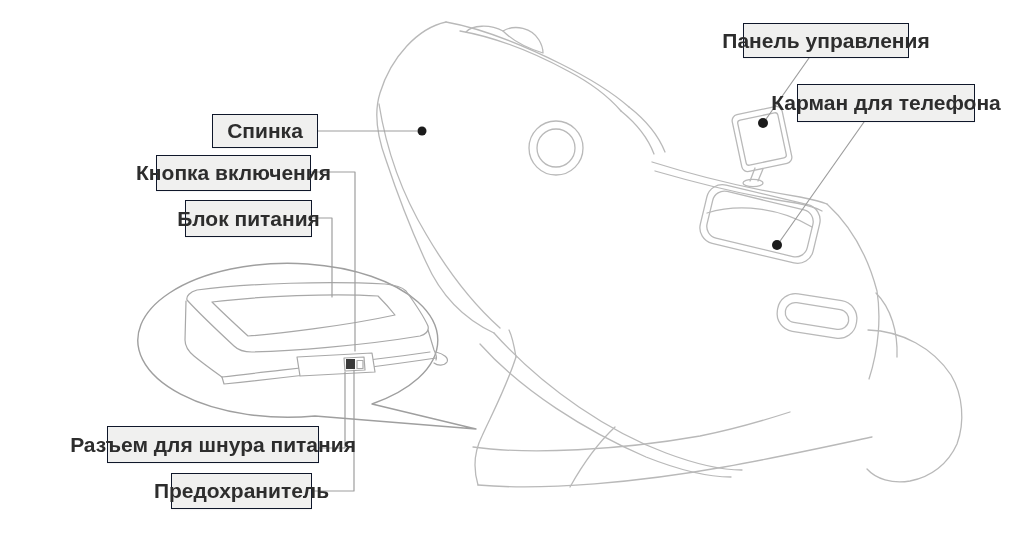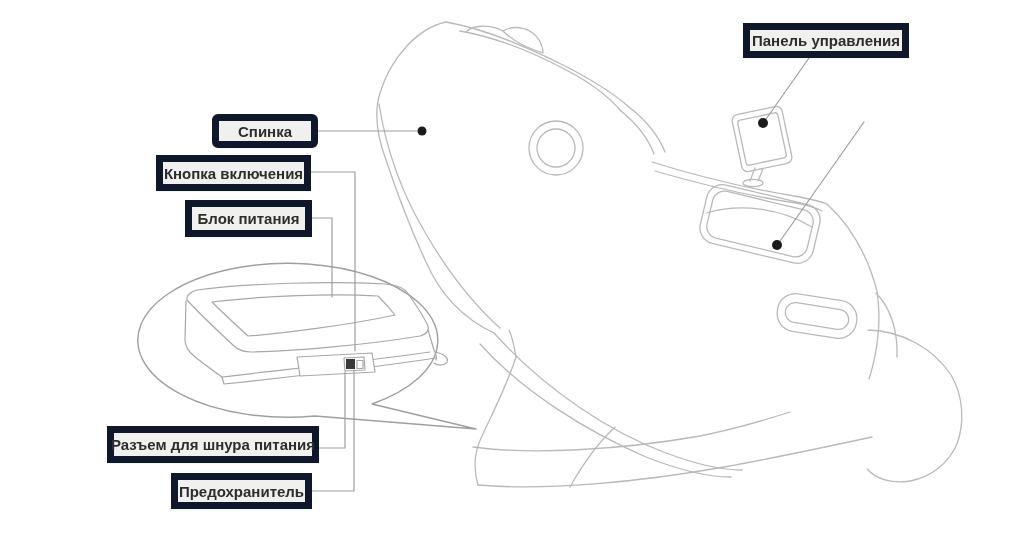--- a/index.html
+++ b/index.html
@@ -8,23 +8,23 @@
     width:1024px;height:557px;
     background:#ffffff;
     font-family:"Liberation Sans", sans-serif;
     overflow:hidden;
   }
   .stage svg{position:absolute;left:0;top:0;}
   .label{
     position:absolute;
     box-sizing:border-box;
     background:#f0f0ef;
-    border:7px solid #0f172a;
+    border:1px solid #0f172a;
     color:#2d2d2d;
-    font-size:15px;
+    font-size:21px;
     font-weight:600;
     display:flex;
     align-items:center;
     justify-content:center;
     white-space:nowrap;
     box-shadow:0 1px 1px rgba(0,0,0,0.04);
   }
 </style>
 </head>
 <body>
@@ -109,22 +109,23 @@
     </g>
     <g fill="#1b1b1b" stroke="none">
       <circle cx="422" cy="131" r="4.5"></circle>
       <circle cx="763" cy="123" r="5"></circle>
       <circle cx="777" cy="245" r="5"></circle>
     </g>
   </svg>
 
   <div class="label" style="left:743px;top:23px;width:166px;height:35px;">Панель управления</div>
 
+  <div class="label" style="left:797px;top:84px;width:178px;height:38px;">Карман для телефона</div>
 
-  <div class="label" style="left:212px;top:114px;width:106px;height:34px;border-radius:6px;">Спинка</div>
+  <div class="label" style="left:212px;top:114px;width:106px;height:34px;">Спинка</div>
 
   <div class="label" style="left:185px;top:200px;width:127px;height:37px;">Блок питания</div>
 
   <div class="label" style="left:156px;top:155px;width:155px;height:36px;">Кнопка включения</div>
 
   <div class="label" style="left:107px;top:426px;width:212px;height:37px;">Разъем для шнура питания</div>
 
   <div class="label" style="left:171px;top:473px;width:141px;height:36px;text-align:right;">Предохранитель</div>
 </div>
 

